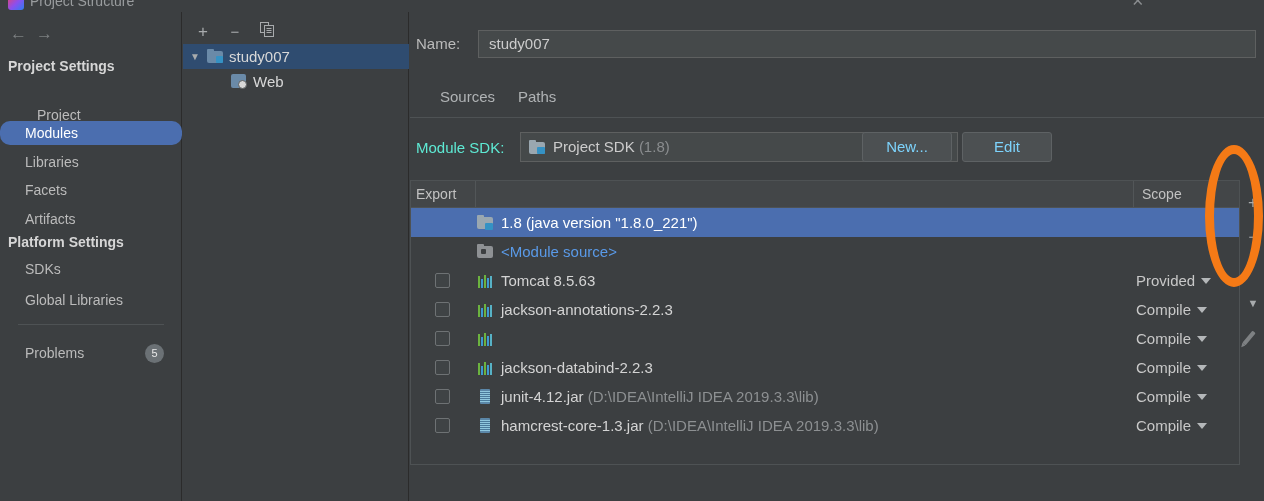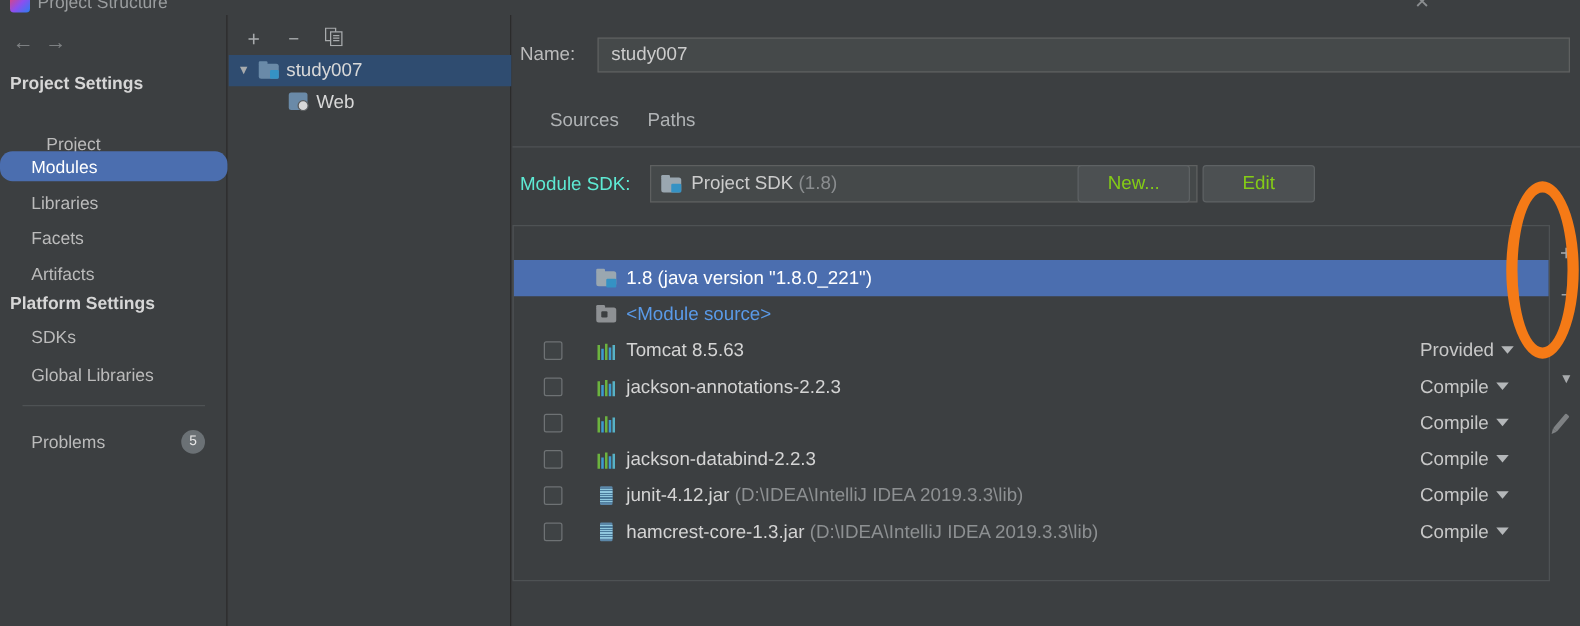--- a/index.html
+++ b/index.html
@@ -320,21 +320,21 @@
   }
   .btn {
     position: absolute; top: 0;
     height: 30px; line-height: 28px;
     background: #4c5052;
     border: 1px solid #5e6264;
     box-sizing: border-box;
     border-radius: 3px;
     text-align: center;
     font-size: 15px;
-    color: #84cc16;
+    color: #7dd3fc;
   }
   #btn-new  { left: 452px; width: 90px; }
   #btn-edit { left: 552px; width: 90px; }
 
   
   #dep-table {
     position: absolute; left: 0; top: 168px;
     width: 830px; height: 285px;
     border: 1px solid #4e5254;
     box-sizing: border-box;
@@ -581,20 +581,26 @@
         <span class="dim">(1.8)</span>
       </span>
       <span class="sdk-caret"></span>
     </div>
     <div class="btn" id="btn-new">New...</div>
     <div class="btn" id="btn-edit">Edit</div>
   </div>
 
   <div id="dep-table">
 
+    <div id="dep-header">
+      <div class="hcell export">Export</div>
+      <div class="hdiv" style="left:64px;"></div>
+      <div class="hdiv" style="left:722px;"></div>
+      <div class="hcell scope">Scope</div>
+    </div>
 
     <div class="dep-row selected" style="top:27px;">
       <span class="ico ico-sdk">
         <span class="b2"></span>
           <span class="b1"></span>
           <span class="b3"></span>
       </span>
       <span class="dep-label">1.8 (java version "1.8.0_221")</span>
     </div>
 

